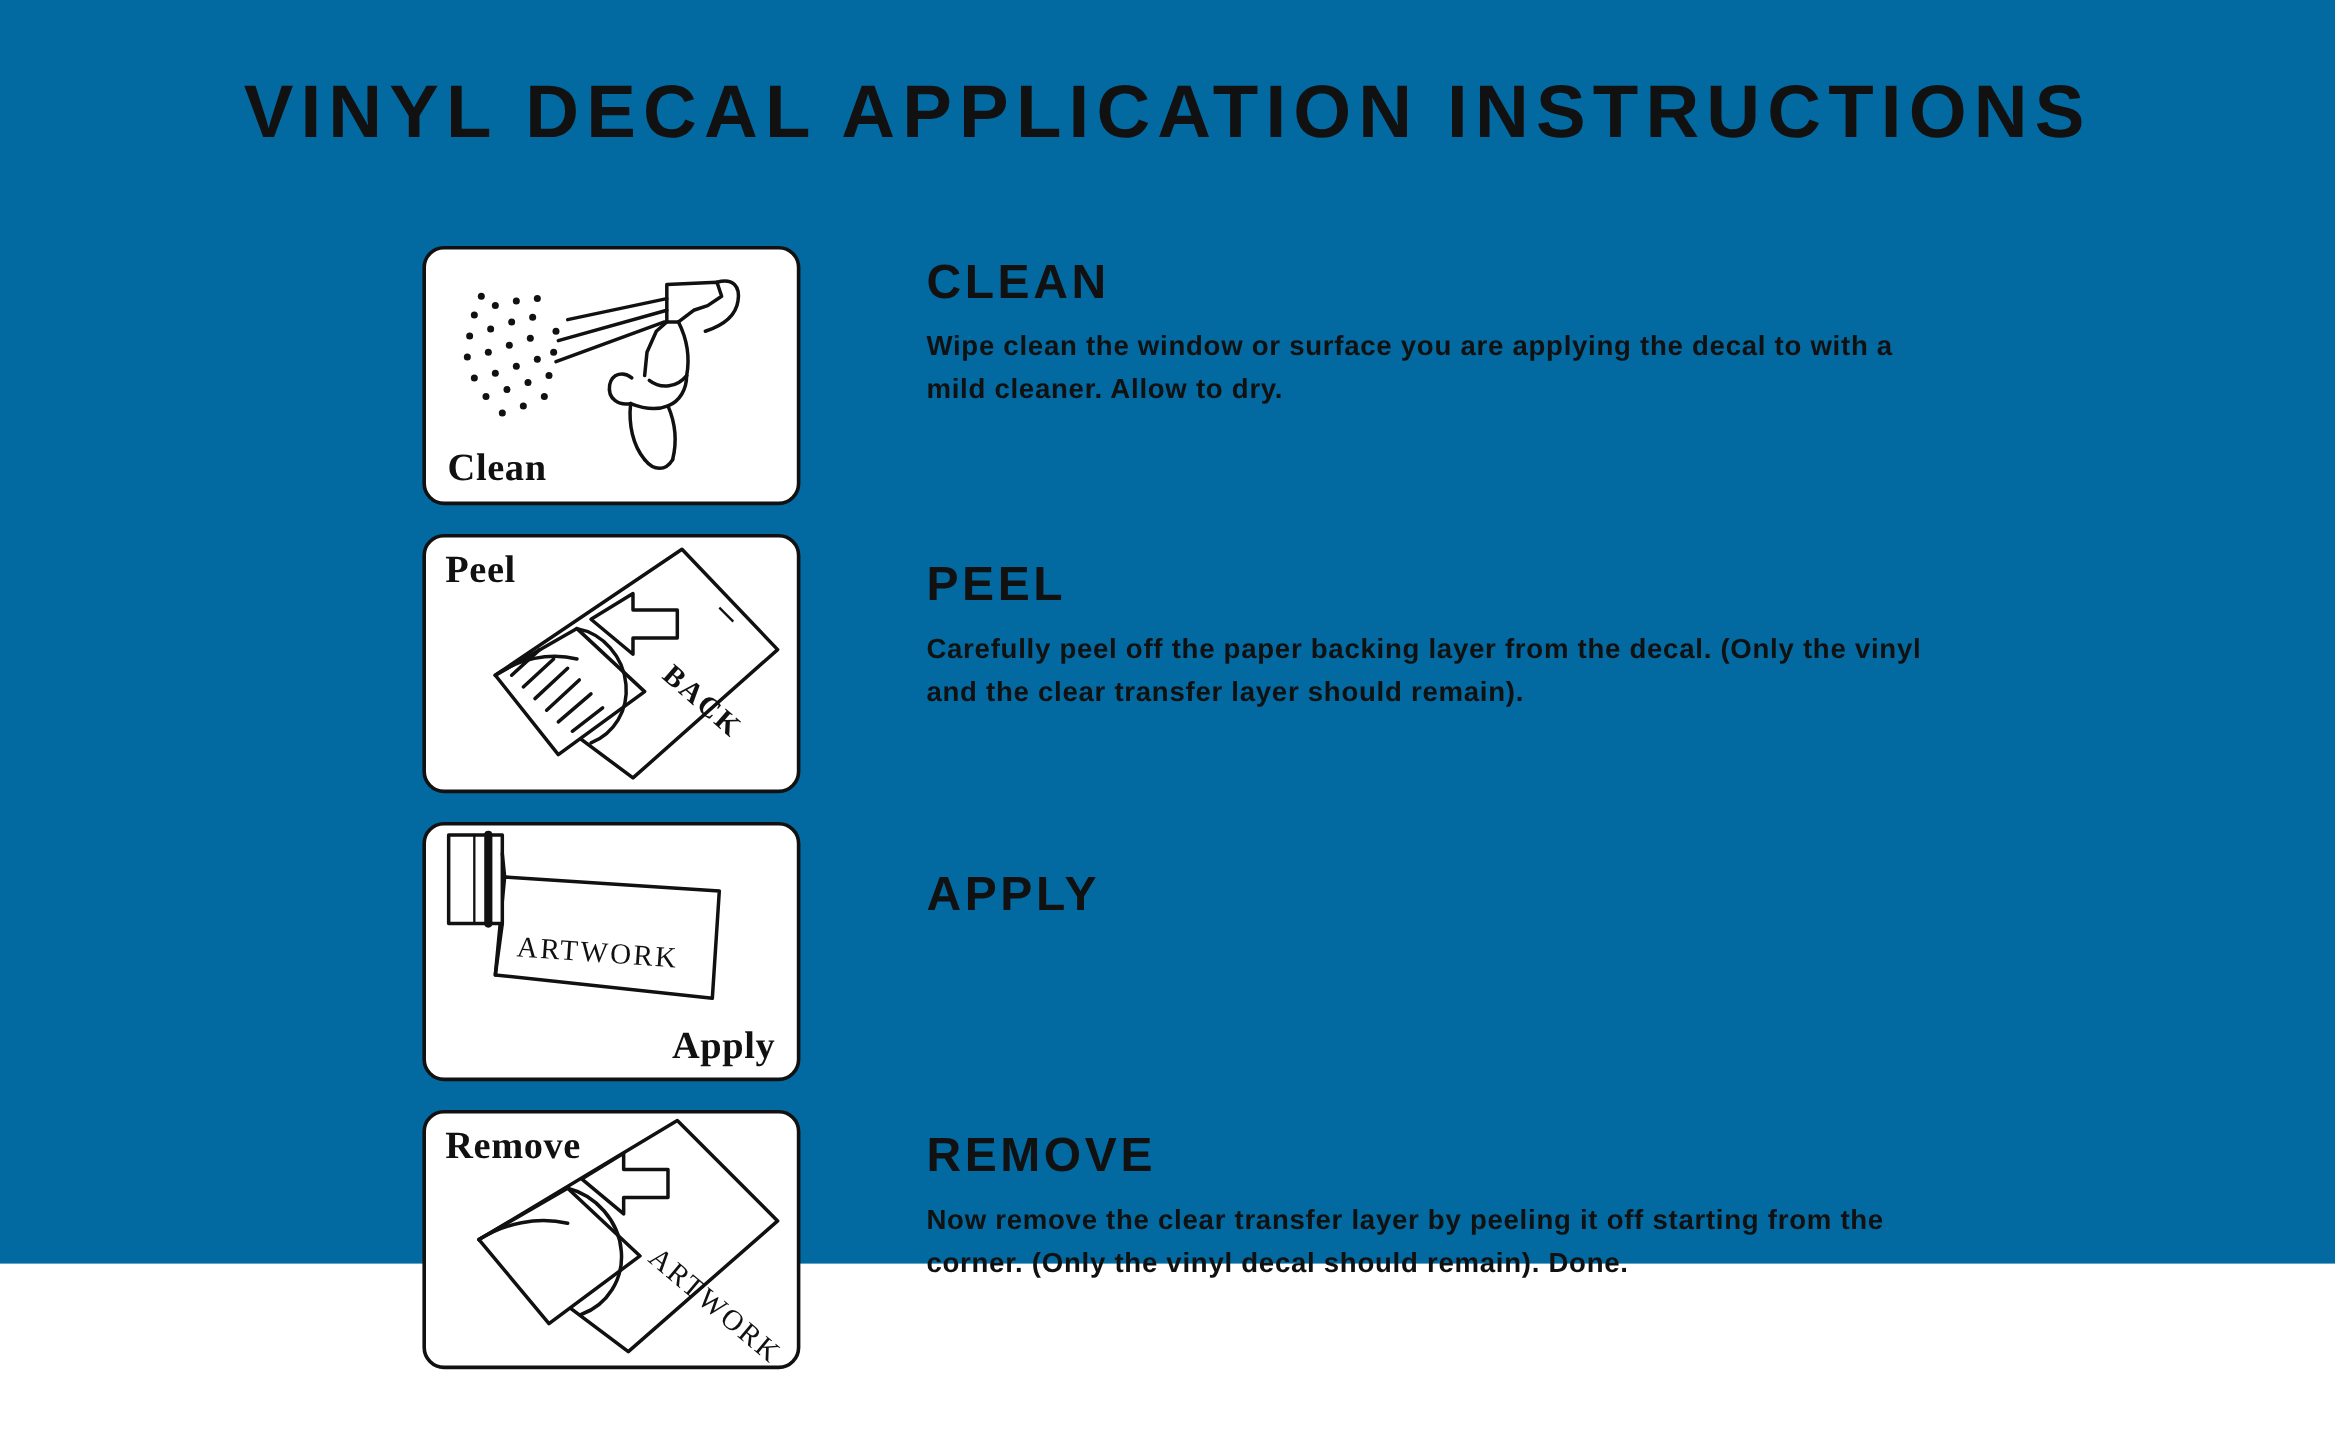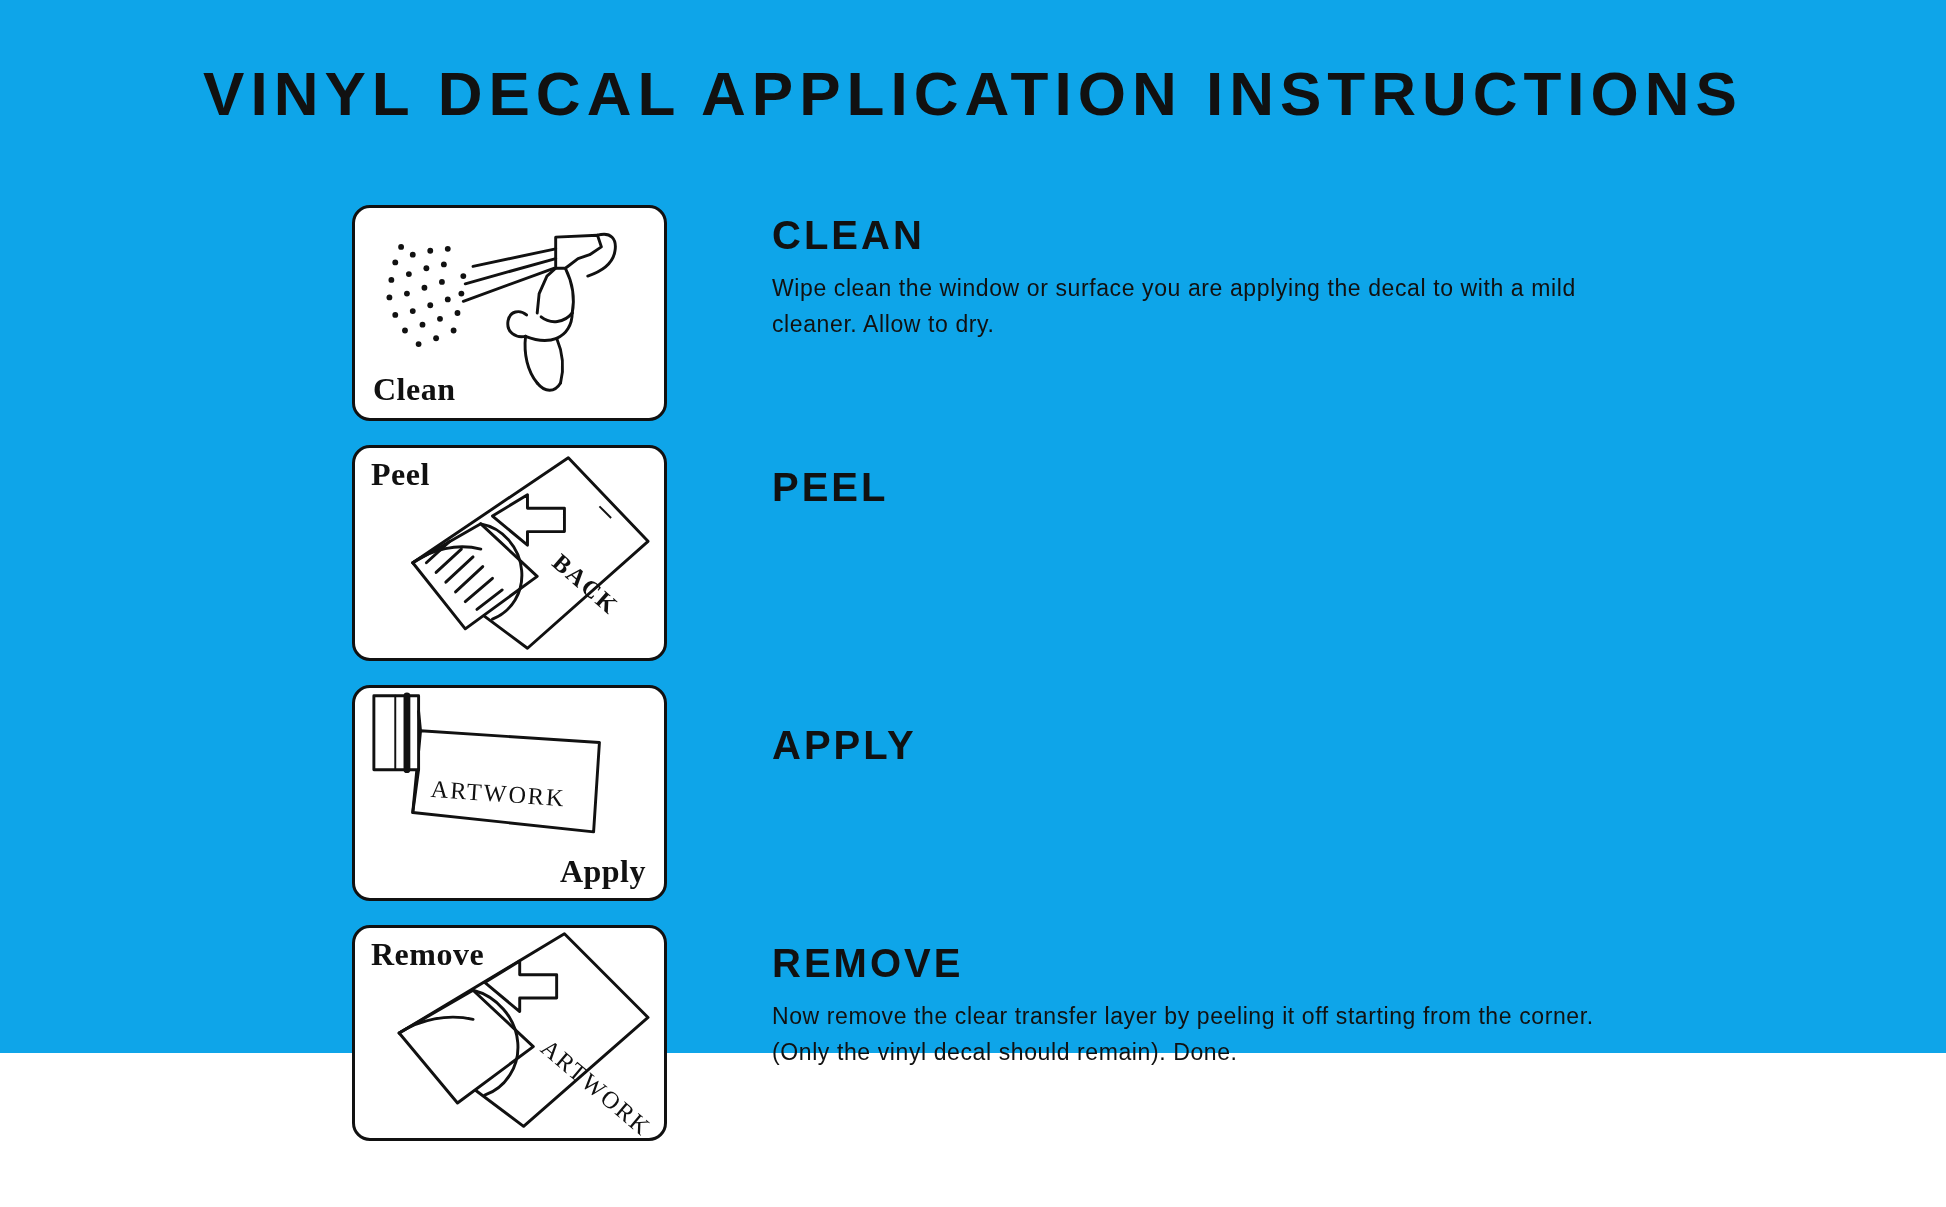--- a/index.html
+++ b/index.html
@@ -13,21 +13,21 @@
     font-family: "Liberation Sans", sans-serif;
     color: #111111;
     overflow: hidden;
     position: relative;
   }
 
   .page {
     position: relative;
     width: 1946px;
     height: 1053px;
-    background: #0ea5e9;
+    background: #0369a1;
   }
 
   .main-title {
     position: absolute;
     left: 0;
     top: 58px;
     width: 1946px;
     text-align: center;
     font-size: 62px;
     font-weight: 700;
@@ -96,21 +96,21 @@
     margin: 0 0 16px 0;
     line-height: 1;
   }
 
   .step-body {
     font-size: 23px;
     line-height: 1.55;
     letter-spacing: 0.6px;
     color: #111;
     max-width: 860px;
-    font-weight: 400;
+    font-weight: 700;
   }
 
   .step-1 .text-col { padding-top: 10px; }
   .step-2 .text-col { padding-top: 22px; }
   .step-3 .text-col { padding-top: 40px; }
   .step-4 .text-col { padding-top: 18px; }
 
   .art-label {
     font-family: "Liberation Serif", serif;
     font-size: 25px;
@@ -209,20 +209,21 @@
           <text class="art-label" x="200" y="120" transform="rotate(41 200 120)" font-family="Liberation Serif, serif" font-weight="700" font-size="40" letter-spacing="1">BACK</text>
 
           <g stroke="#111" stroke-width="2">
             <line x1="250" y1="60" x2="262" y2="72"></line>
           </g>
         </svg>
         <div class="thumb-caption cap-tl">Peel</div>
       </div>
       <div class="text-col">
         <div class="step-title">PEEL</div>
+        <div class="step-body">Carefully peel off the paper backing layer from the decal. (Only the vinyl and the clear transfer layer should remain).</div>
       </div>
     </div>
 
     <div class="step step-3">
       <div class="thumb">
         <svg viewBox="0 0 315 216">
           <g fill="none" stroke="#111" stroke-width="3" stroke-linecap="round" stroke-linejoin="round">
 
             <path d="M66 44 L250 56 L244 148 L58 128 Z" fill="#ffffff"></path>
 

